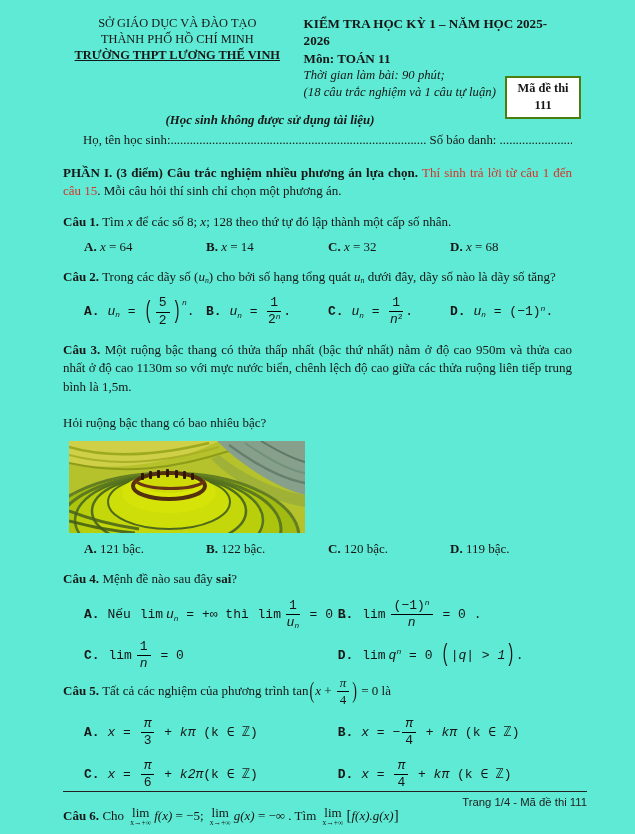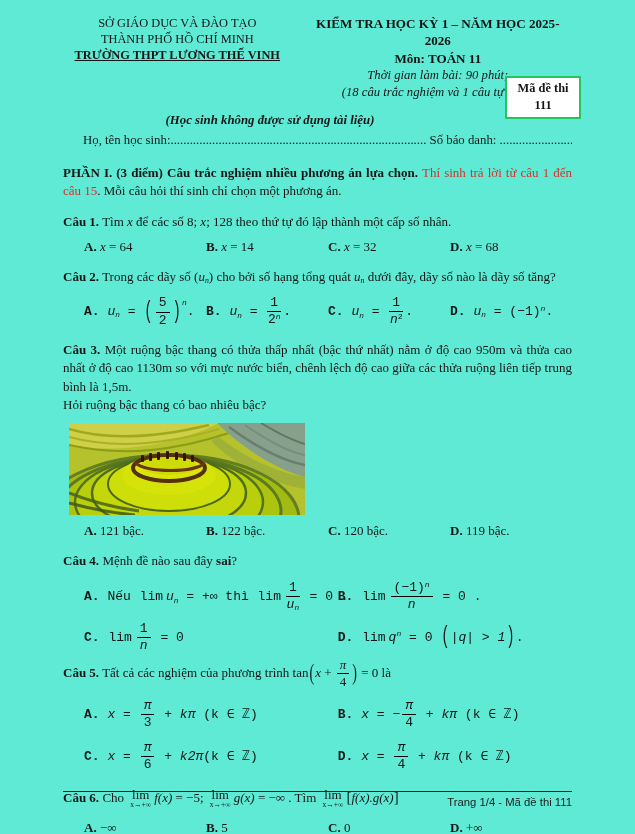--- a/index.html
+++ b/index.html
@@ -10,26 +10,26 @@
     font-family:"Liberation Serif","DejaVu Serif",serif;
     font-size:13px;line-height:1.35;
     box-sizing:border-box;
     padding:15px 63px 0 63px;
     overflow:hidden;
   }
   
   .hdr{display:flex;}
   .hdr-left{width:46%;text-align:center;font-size:12.4px;line-height:1.3;}
   .hdr-left .school{font-weight:bold;text-decoration:underline;}
-  .hdr-right{width:54%;text-align:center;line-height:1.32;margin-left:12px;}
+  .hdr-right{width:54%;text-align:left;line-height:1.32;margin-left:12px;}
   .hdr-right .et,.hdr-right .sub{font-weight:bold;font-size:13.1px;}
   .hdr-right .dur,.hdr-right .str{font-style:italic;font-size:12.7px;}
   .codebox{
     position:absolute;top:76px;right:54px;width:66px;
-    border:2px solid #22c55e;background:#fff;
+    border:2px solid #4d7c0f;background:#fff;
     text-align:center;font-weight:bold;font-size:12.4px;line-height:1.4;
     padding:2px 3px;
   }
   .nomat{margin-top:12px;width:414px;text-align:center;font-weight:bold;font-style:italic;font-size:12.8px;}
   .nameline{margin-top:2px;font-size:12.8px;white-space:nowrap;overflow:hidden;padding-left:20px;}
   
   .p1{margin:15px 0 0 0;text-align:justify;line-height:1.42;}
   .red{color:var(--red,#d9322a);}
   
   .q{margin-top:12px;}
@@ -52,21 +52,21 @@
   .hi{position:relative;top:-0.8em;font-size:0.62em;font-style:italic;}
   .limw{margin:0 3px 0 1px;}
   .lim{display:inline-flex;flex-direction:column;align-items:center;vertical-align:middle;line-height:1.05;margin:0 3px;text-align:center;}
   .lim .u{font-size:0.58em;}
   .brk{font-size:1.15em;}
   
   .photo{margin:8px 0 5px 6px;width:236px;height:92px;}
   .photo svg{display:block;}
   
   .footer{
-    position:absolute;left:63px;right:63px;top:791px;
+    position:absolute;left:63px;right:48px;top:791px;
     border-top:1px solid #222;padding-top:3px;text-align:right;
     font-family:"Liberation Sans","DejaVu Sans",sans-serif;font-size:11.3px;color:#222;
   }
 </style>
 </head>
 <body>
 
 <div class="sheet">
 
   <div class="hdr">
@@ -109,21 +109,21 @@
     <div class="row4 tall">
       <span class="opt"><b>A.</b> <i>u</i><sub>n</sub><span> = </span><span class="bp">(</span><span class="fr"><span class="n">5</span><span class="d">2</span></span><span class="bp">)</span><sup class="hi">n</sup><span>.</span></span>
       <span class="opt"><b>B.</b> <i>u</i><sub>n</sub><span> = </span><span class="fr"><span class="n">1</span><span class="d"><span>2</span><sup>n</sup></span></span><span>.</span></span>
       <span class="opt"><b>C.</b> <i>u</i><sub>n</sub><span> = </span><span class="fr"><span class="n">1</span><span class="d"><i>n</i><sup class="up">2</sup></span></span><span>.</span></span>
       <span class="opt"><b>D.</b> <i>u</i><sub>n</sub><span> = </span><span>(−1)</span><sup>n</sup><span>.</span></span>
     </div>
   </div>
 
   <div class="q q3">
     <div class="stem"><b class="qno">Câu 3.</b><span> Một ruộng bậc thang có thửa thấp nhất (bậc thứ nhất) nằm ở độ cao 950m và thửa cao nhất ở độ cao 1130m so với mực nước biển, chênh lệch độ cao giữa các thửa ruộng liên tiếp trung bình là 1,5m.</span></div>
-    <div class="stem" style="margin-top:0">Hỏi ruộng bậc thang có bao nhiêu bậc?</div>
+    <div class="stem" style="margin-top:18px">Hỏi ruộng bậc thang có bao nhiêu bậc?</div>
     <div class="photo">
       <svg width="236" height="92" viewBox="0 0 236 92" xmlns="http://www.w3.org/2000/svg">
         <rect width="236" height="92" fill="#b6c22c"></rect>
         <path d="M0,0 H150 C100,25 40,30 0,22 Z" fill="#cfcf48"></path>
         <path d="M0,6 C40,18 90,14 140,2" stroke="#9daa1e" stroke-width="2.5" fill="none"></path>
         <path d="M0,14 C45,26 95,22 150,6" stroke="#a8b224" stroke-width="2" fill="none"></path>
         <path d="M0,22 C55,34 105,28 160,10" stroke="#8d9c18" stroke-width="2" fill="none"></path>
         <path d="M148,0 H236 V54 C206,46 172,24 148,0 Z" fill="#87a08b"></path>
         <path d="M160,4 C190,26 214,38 236,42" stroke="#667f6e" stroke-width="2.5" fill="none"></path>
         <path d="M176,2 C202,20 222,30 236,32" stroke="#71907e" stroke-width="2" fill="none"></path>

